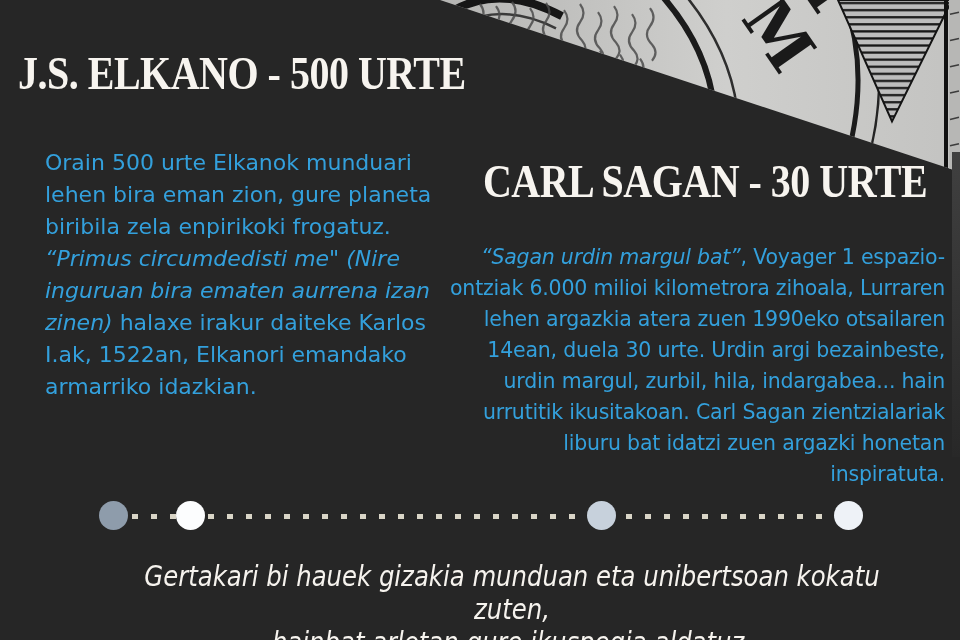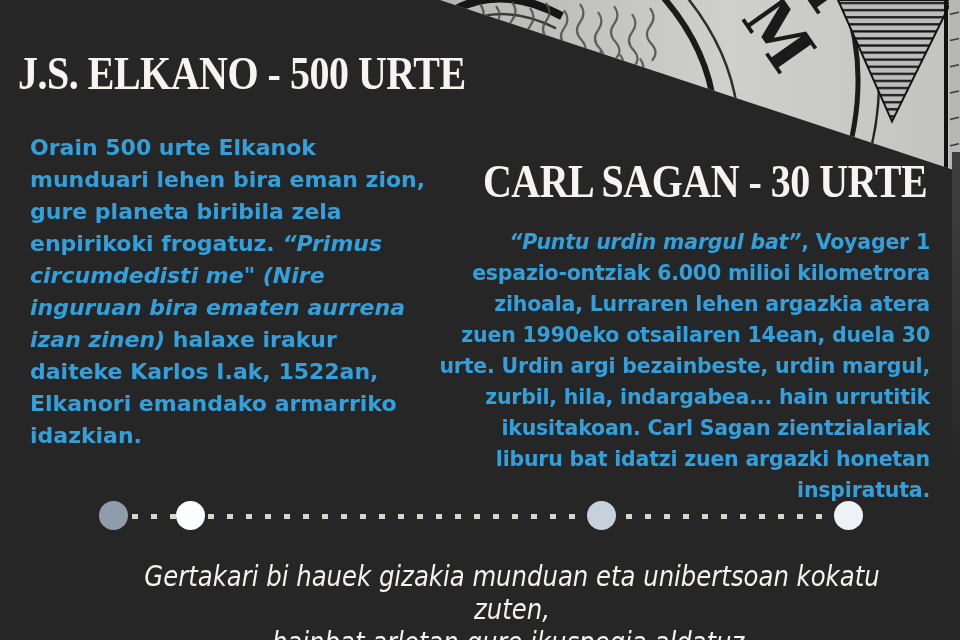--- a/index.html
+++ b/index.html
@@ -27,21 +27,21 @@
     font-family:"Liberation Serif","DejaVu Serif",serif;
     font-weight:bold;color:#f7f4ef;
     font-size:40px;letter-spacing:-0.5px;
     transform:scaleY(1.15);transform-origin:center;
     white-space:nowrap;
   }
   .title-left{left:18px;top:50px;}
   .title-right{left:450px;top:158px;width:510px;text-align:center;}
 
   
-  .para{position:absolute;margin:0;font-weight:bold;}
+  .para{position:absolute;margin:15px;}
   .para em{font-style:italic;}
   .para-left{
     left:30px;top:132px;width:396px;
     font-size:22px;line-height:32px;text-align:left;
   }
   .para-right{
     left:435px;top:227px;width:495px;
     font-size:20.5px;line-height:31px;text-align:right;letter-spacing:-0.2px;
   }
 
@@ -134,21 +134,21 @@
 
   <h1 class="title title-left" style="color: rgb(247, 244, 239);">J.S. ELKANO - 500 URTE</h1>
 
   <p class="para para-left" style="color: rgb(51, 160, 220);">
     <span>Orain 500 urte Elkanok munduari lehen bira eman zion,  gure planeta biribila zela enpirikoki frogatuz. </span><em>“Primus circumdedisti me" (Nire inguruan bira ematen aurrena izan zinen)</em><span> halaxe irakur daiteke Karlos I.ak, 1522an, Elkanori emandako armarriko idazkian.</span>
   </p>
 
   <h2 class="title title-right" style="color: rgb(247, 244, 239);">CARL SAGAN - 30 URTE</h2>
 
   <p class="para para-right" style="color: rgb(51, 160, 220);">
-    <em>“Puntu urdin margul bat”</em><span>, Voyager 1 espazio-ontziak 6.000 milioi kilometrora zihoala, Lurraren lehen argazkia atera zuen 1990eko otsailaren 14ean, duela 30 urte.  Urdin argi bezainbeste, urdin margul, zurbil, hila, indargabea... hain urrutitik ikusitakoan. Carl Sagan zientzialariak liburu bat idatzi zuen argazki honetan inspiratuta.</span>
+    <em>“Sagan urdin margul bat”</em><span>, Voyager 1 espazio-ontziak 6.000 milioi kilometrora zihoala, Lurraren lehen argazkia atera zuen 1990eko otsailaren 14ean, duela 30 urte.  Urdin argi bezainbeste, urdin margul, zurbil, hila, indargabea... hain urrutitik ikusitakoan. Carl Sagan zientzialariak liburu bat idatzi zuen argazki honetan inspiratuta.</span>
   </p>
 
   <div class="timeline">
     <div class="dashes"></div>
     <div class="dot dot1" style="background-color: rgb(142, 156, 171);"></div>
     <div class="dot dot2" style="background-color: rgb(252, 253, 254);"></div>
     <div class="dot dot3" style="background-color: rgb(199, 209, 220);"></div>
     <div class="dot dot4" style="background-color: rgb(238, 242, 247);"></div>
   </div>
 

